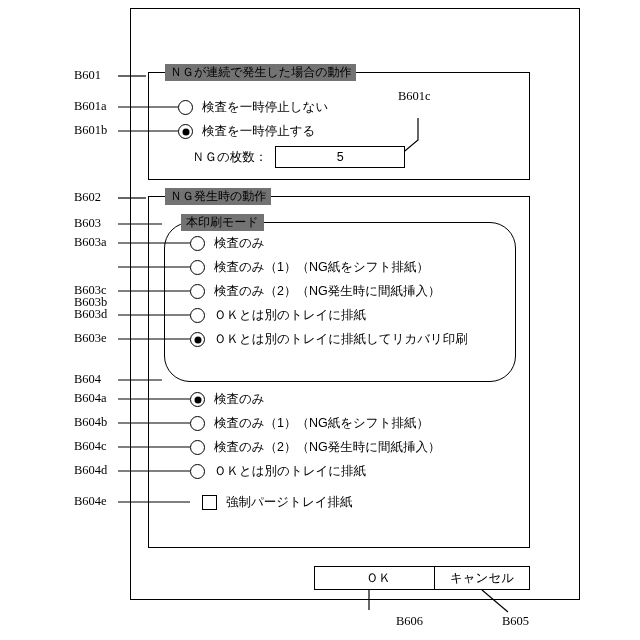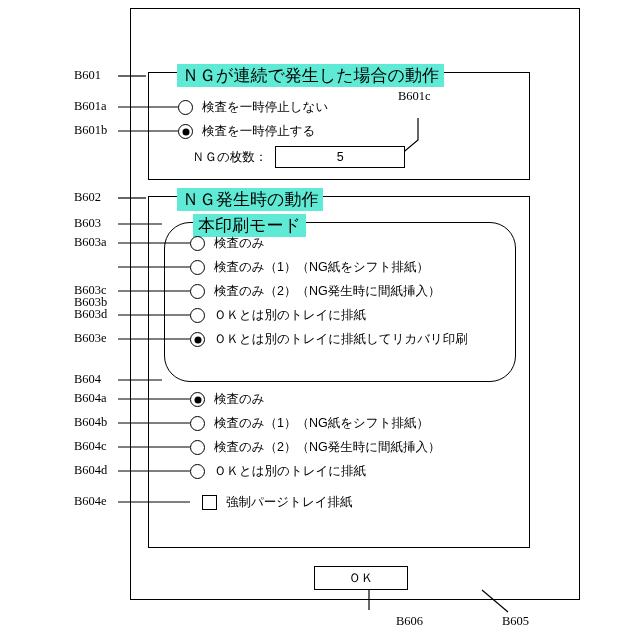--- a/index.html
+++ b/index.html
@@ -48,24 +48,24 @@
 
   
   .group {
     position: absolute;
     border: 1.5px solid #000;
     box-sizing: border-box;
   }
   .group > .legend {
     position: absolute;
     top: -9px;
-    left: 28px;
-    background: #5eead4;
+    left: 16px;
+    background: #737373;
     padding: 0 5px;
-    font-size: 17px;
+    font-size: 12px;
     white-space: nowrap;
   }
 
   #grp-b601 { left: 148px; top: 72px; width: 382px; height: 108px; }
   #grp-b602 { left: 148px; top: 196px; width: 382px; height: 352px; }
   #grp-b603 { left: 164px; top: 222px; width: 352px; height: 160px; border-radius: 26px; }
   #grp-b604 { left: 164px; top: 378px; width: 352px; height: 152px; }
 
   
   .opt {
@@ -132,21 +132,21 @@
     position: absolute;
     border: 1.5px solid #000;
     box-sizing: border-box;
     display: flex;
     align-items: center;
     justify-content: center;
     font-size: 12.5px;
     background: #fff;
     height: 24px;
   }
-  #btn-ok { left: 314px; top: 566px; width: 94px; }
+  #btn-ok { left: 314px; top: 566px; width: 129px; }
   #btn-cancel { left: 434px; top: 566px; width: 96px; }
 
   
   .callout {
     position: absolute;
     font-size: 12.5px;
     font-family: "Liberation Serif", serif;
     white-space: nowrap;
   }
 
@@ -276,20 +276,23 @@
     <span class="radio"></span>
     <span>ＯＫとは別のトレイに排紙</span>
   </div>
   <div class="opt" style="left:190px; top:494px;padding-left:12px;">
     <span class="checkbox"></span>
     <span>強制パージトレイ排紙</span>
   </div>
 
   <div class="btn" id="btn-ok">
     <span>ＯＫ</span>
+  </div>
+  <div class="btn" id="btn-cancel">
+    <span>キャンセル</span>
   </div>
 
   <div class="callout" style="left:74px; top:68px;">B601</div>
   <div class="callout" style="left:74px; top:99px;">B601a</div>
   <div class="callout" style="left:74px; top:123px;">B601b</div>
   <div class="callout" style="left:398px; top:89px;">B601c</div>
   <div class="callout" style="left:74px; top:190px;">B602</div>
   <div class="callout" style="left:74px; top:216px;">B603</div>
   <div class="callout" style="left:74px; top:235px;">B603a</div>
   <div class="callout" style="left:74px; top:259px;margin-top:36px;">B603b</div>

